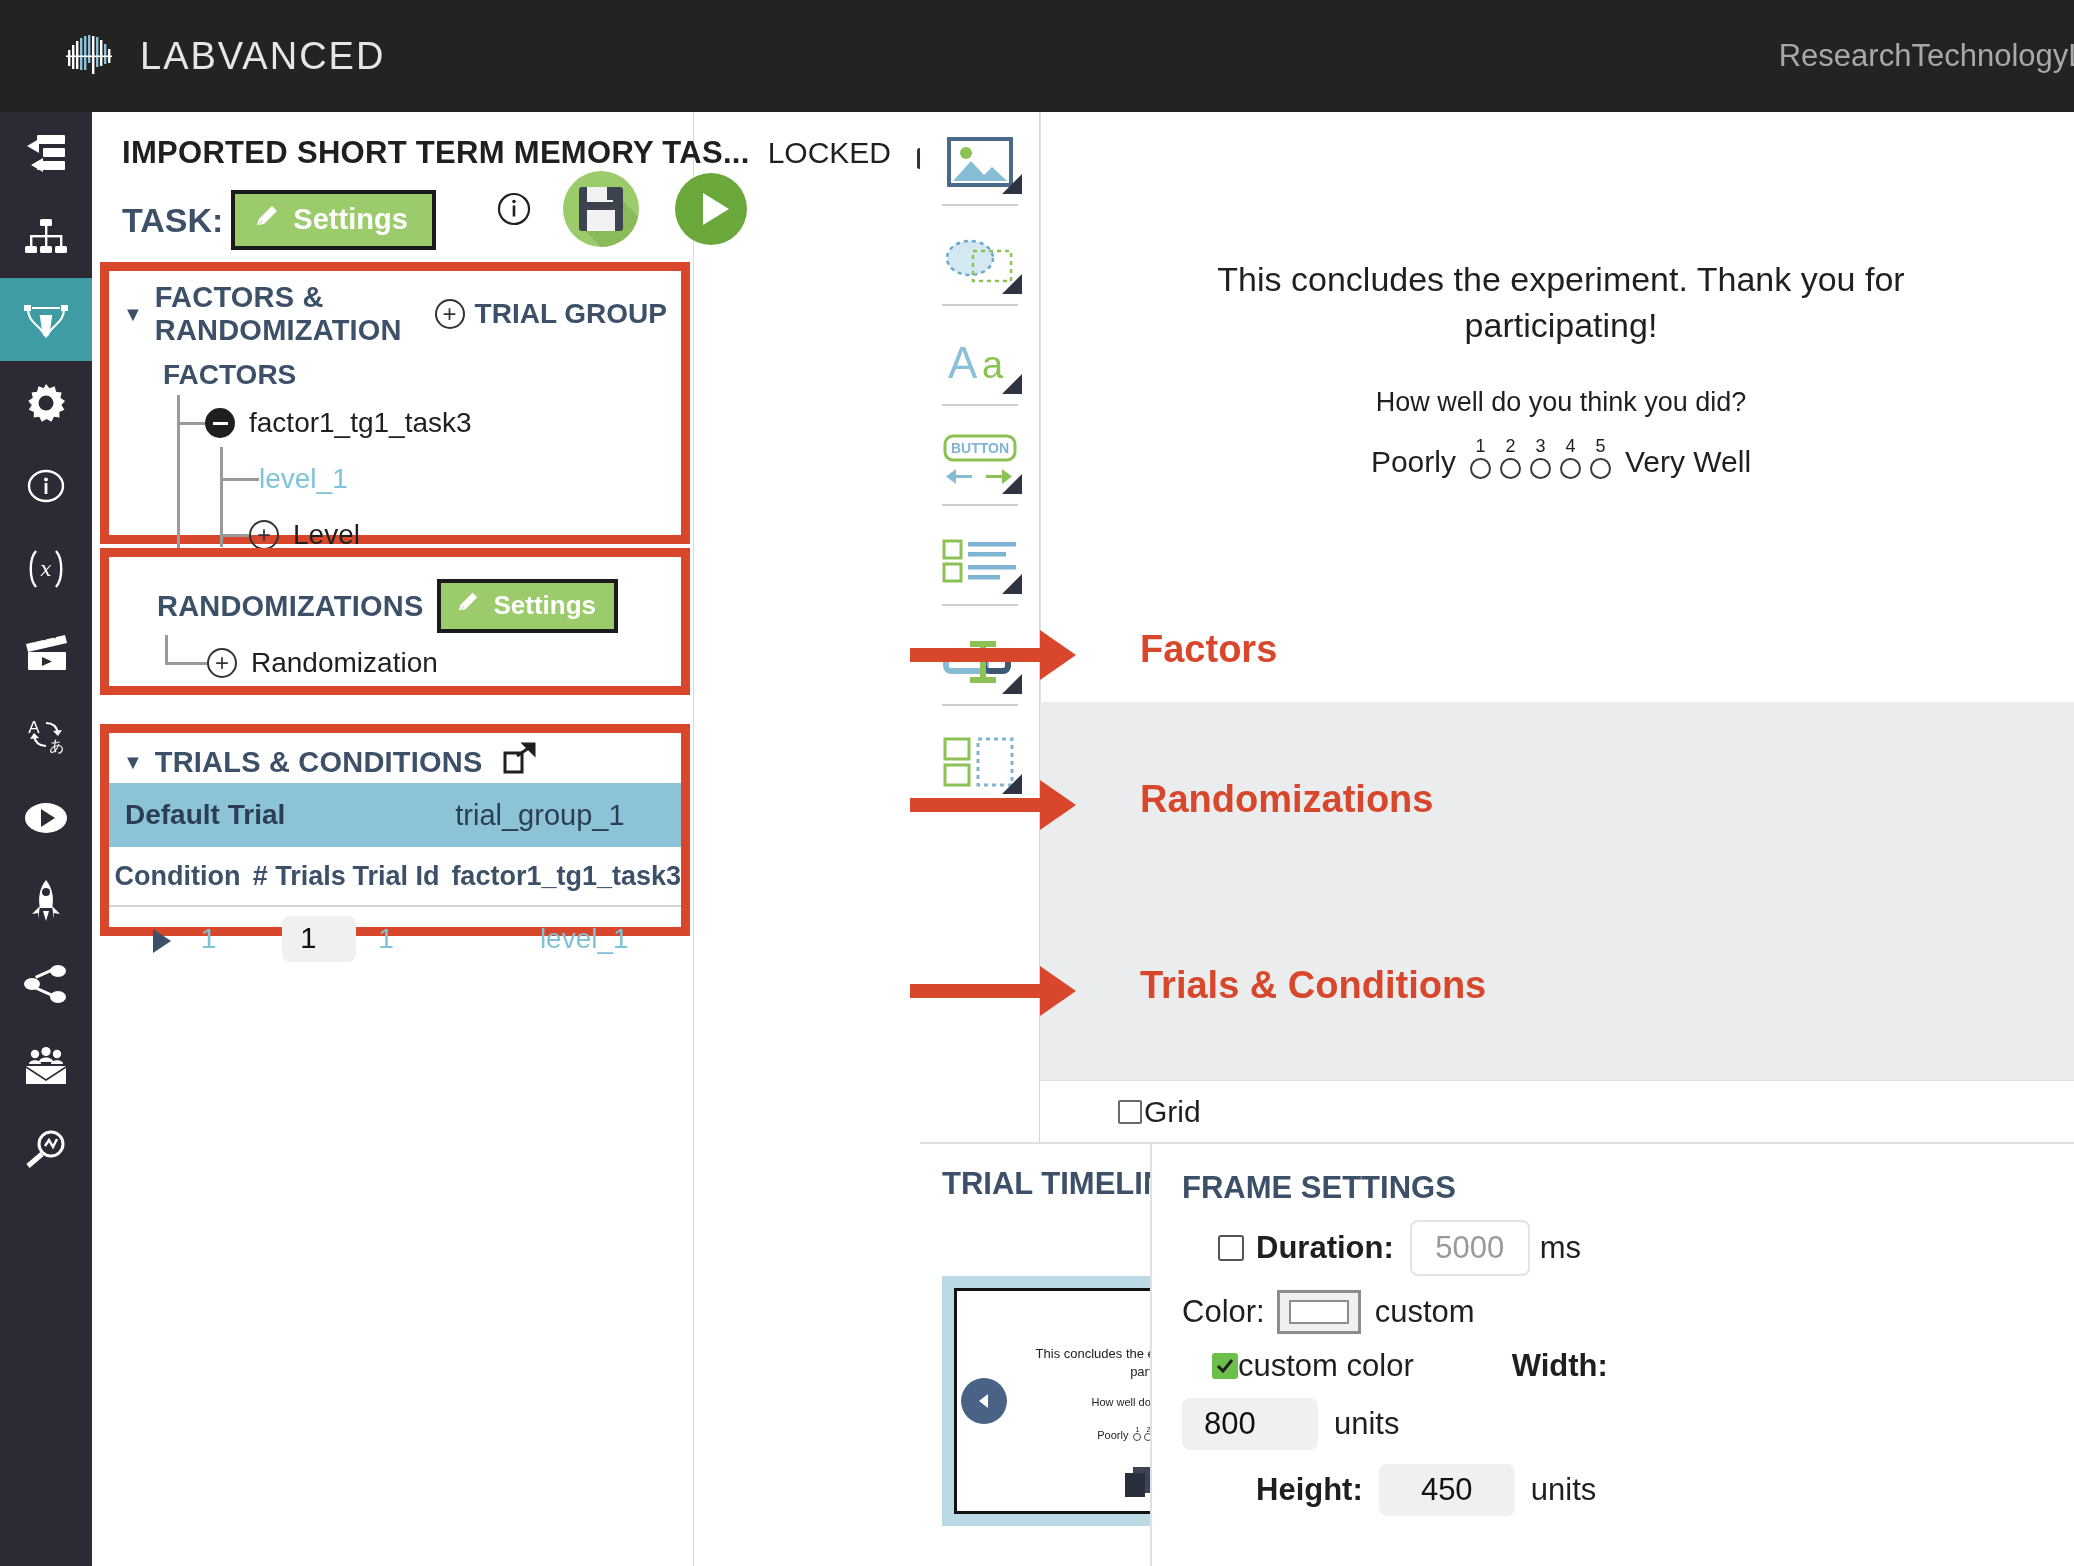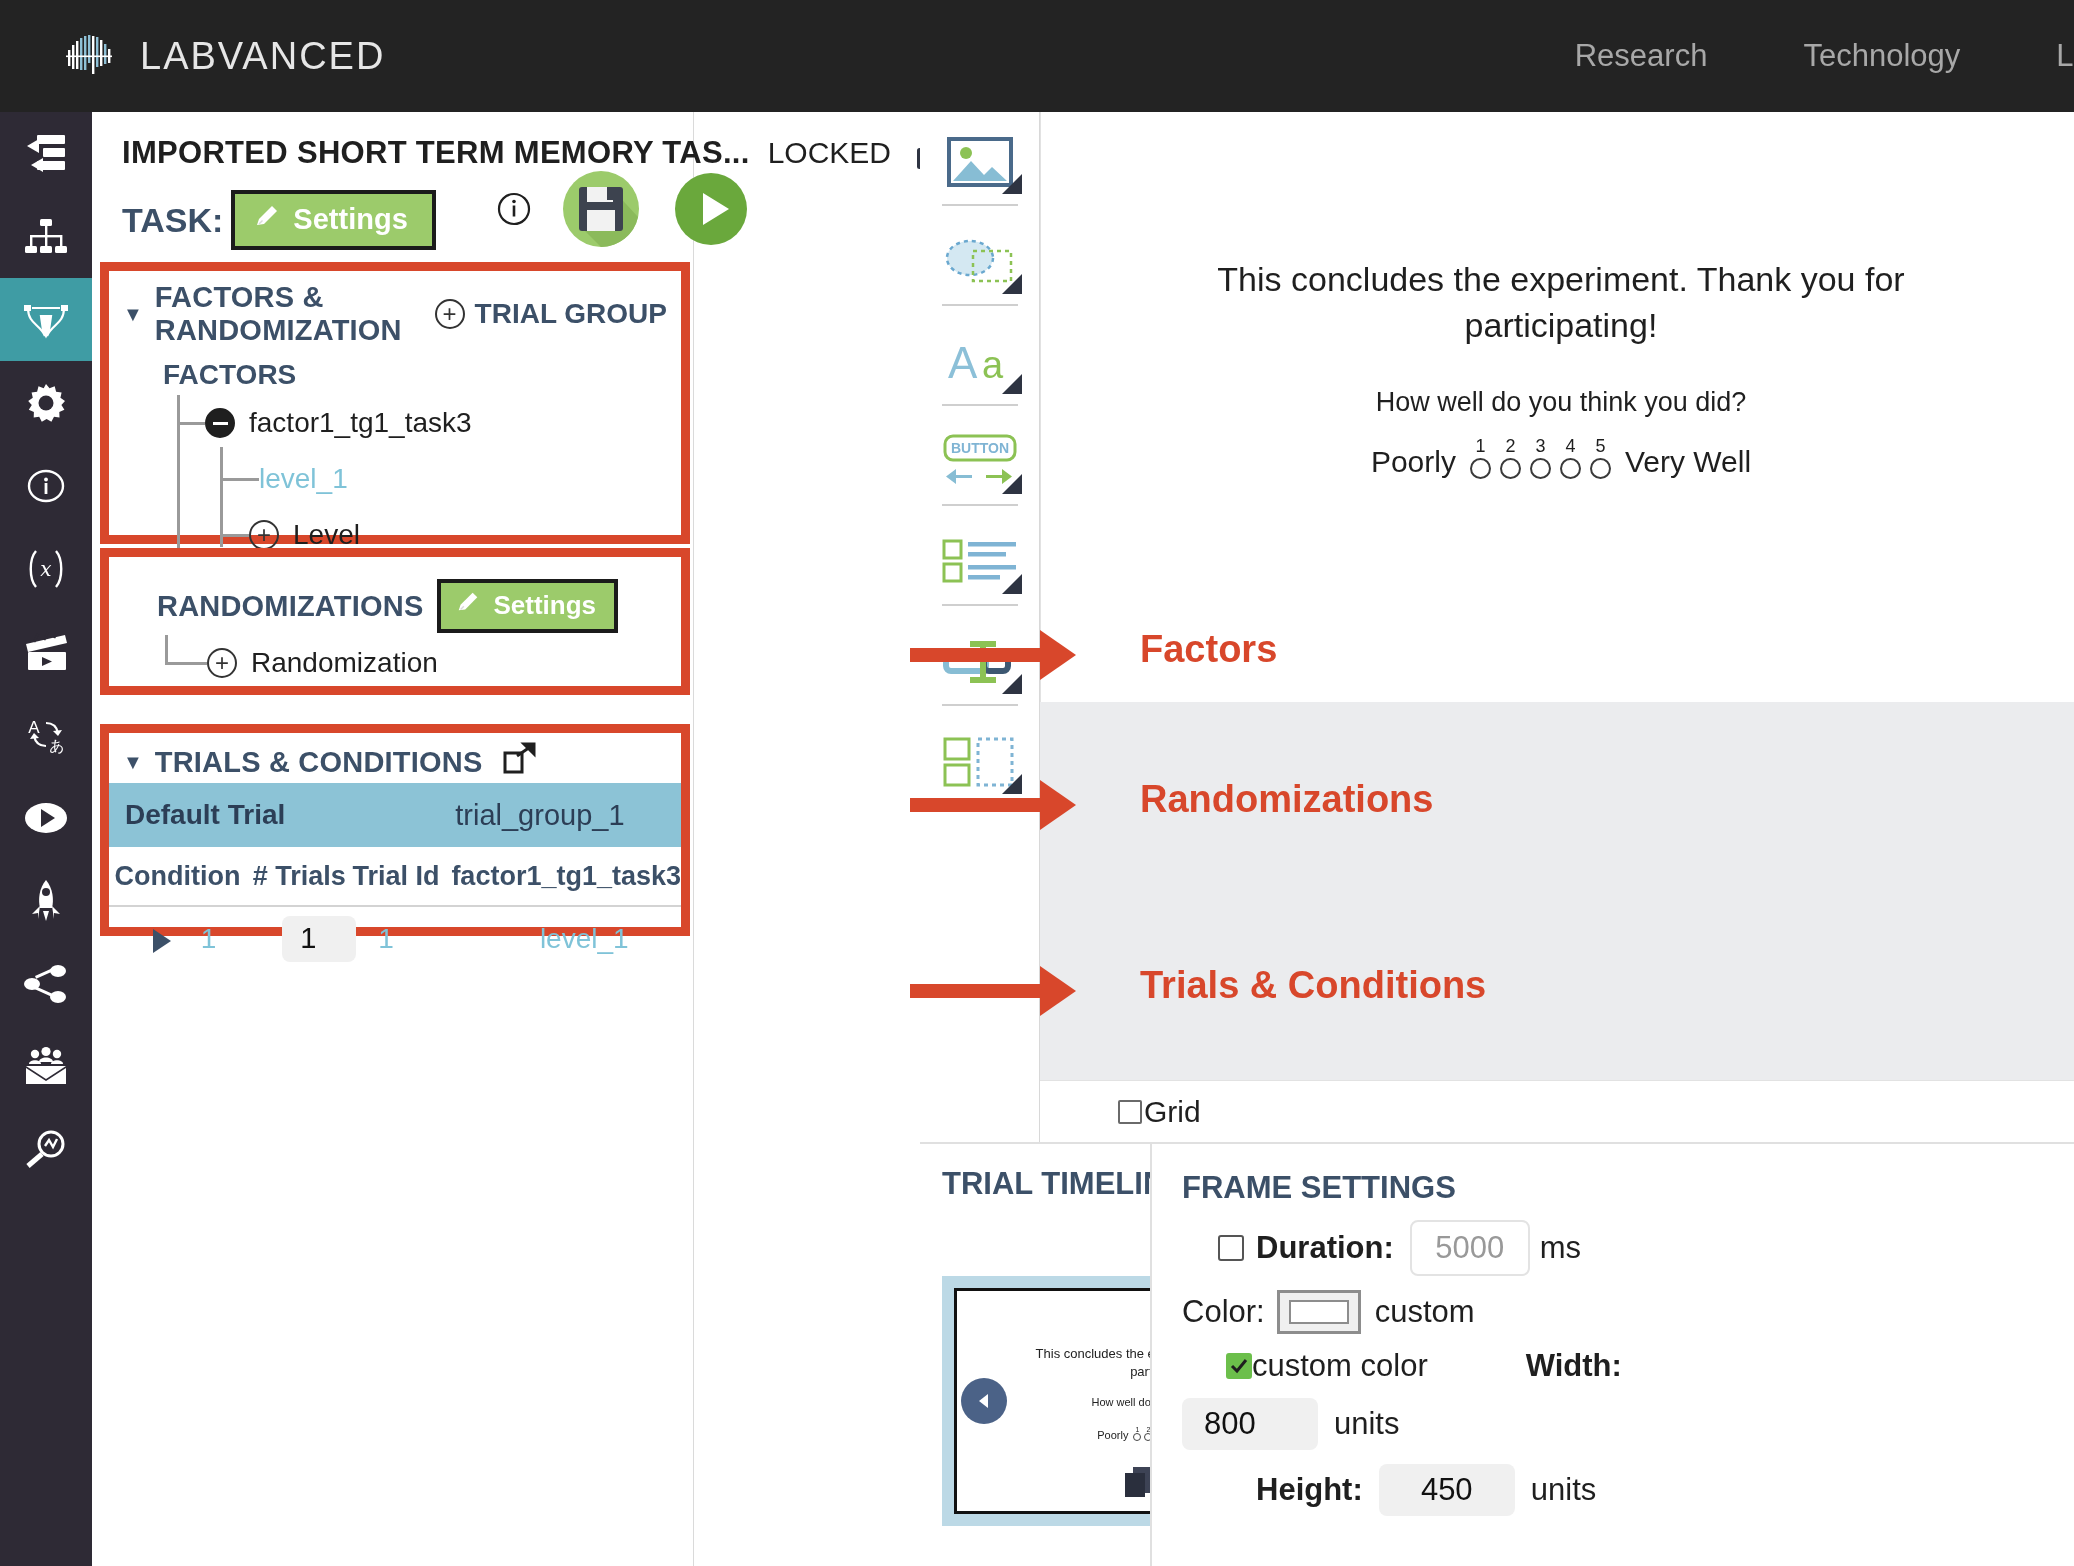--- a/index.html
+++ b/index.html
@@ -15,21 +15,21 @@
   .topbar {
     position: absolute; left: 0; top: 0; width: 2074px; height: 112px;
     background: #232323; display: flex; align-items: center;
   }
   .brand { display: flex; align-items: center; margin-left: 62px; }
   .brand-logo { width: 56px; height: 56px; position: relative; }
   .brand-name {
     color: #e6e6e6; font-size: 38px; letter-spacing: 2px; margin-left: 22px;
     font-weight: 400;
   }
-  .topnav { margin-left: auto; display: flex; align-items: center; gap: 96px; padding-right: 12px; }
+  .topnav { margin-left: auto; display: flex; align-items: center; padding-right: 0; }
   .topnav a {
     color: #a8a8a8; font-size: 31px; text-decoration: none; white-space: nowrap;
   }
   .topnav .last { margin-right: -46px; }
 
   
   .rail {
     position: absolute; left: 0; top: 112px; width: 92px; height: 1454px;
     background: #2e2a35;
   }
@@ -865,21 +865,21 @@
     </div>
 
     <div class="fs-row">
       <span class="fs-lbl">Color:</span>
       <span class="colorswatch" style="margin-left:12px;">
         <span class="inner"></span>
       </span>
       <span class="fs-lbl" style="margin-left:14px;">custom</span>
     </div>
 
-    <div class="fs-row" style="margin-left:44px;">
+    <div class="fs-row" style="margin-left:30px;">
       <span class="fs-cb checked">
         <svg width="20" height="20" viewBox="0 0 20 20" fill="none" stroke="#1f1f1f" stroke-width="3">
           <path d="M3 10 L8 15 L17 4"></path>
         </svg>
       </span>
       <span class="fs-lbl">custom color</span>
       <span class="fs-lbl b" style="margin-left:98px;">Width:</span>
     </div>
 
     <div class="fs-row">

